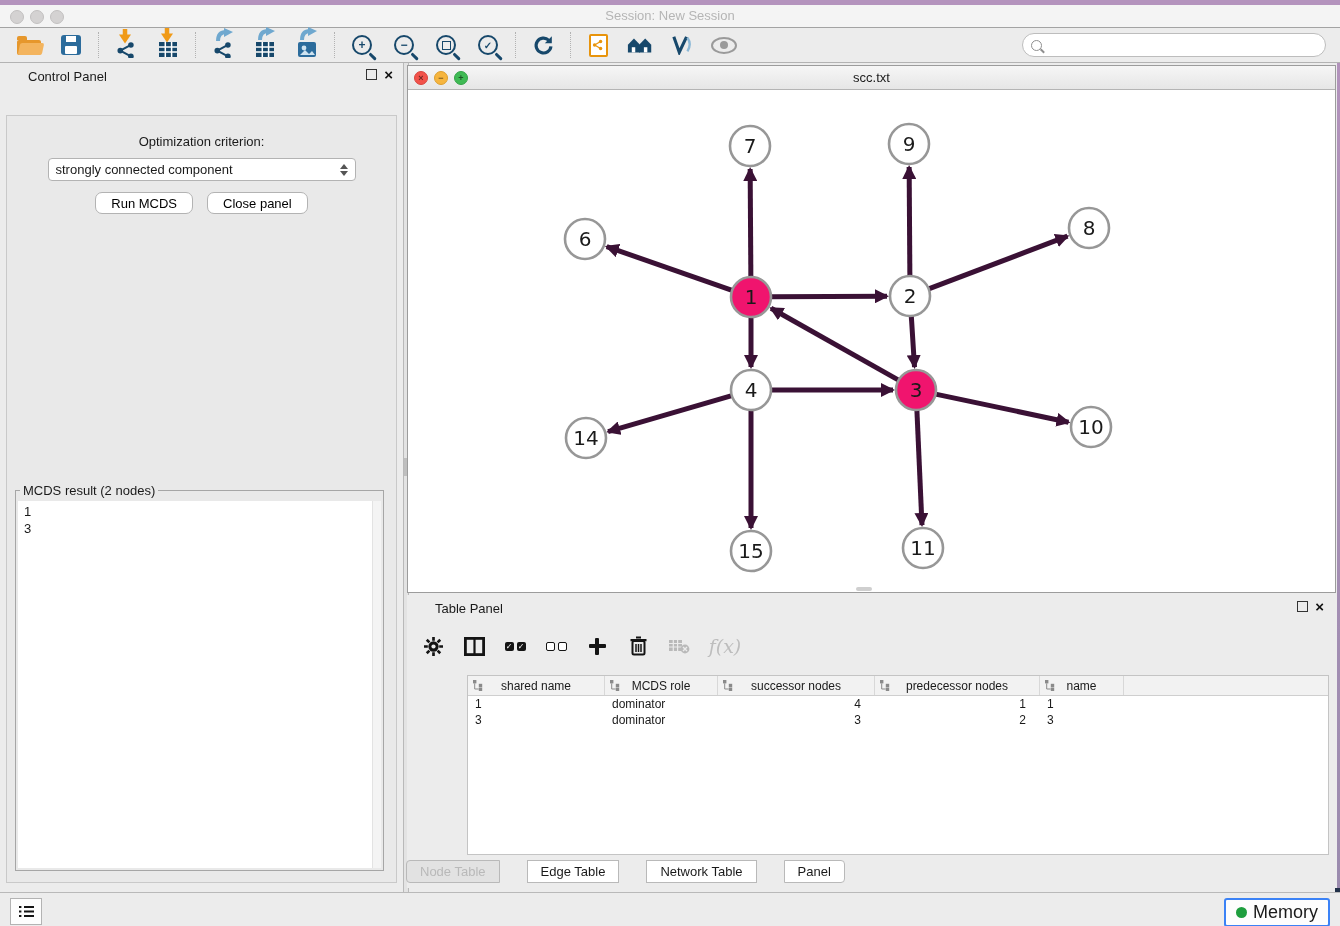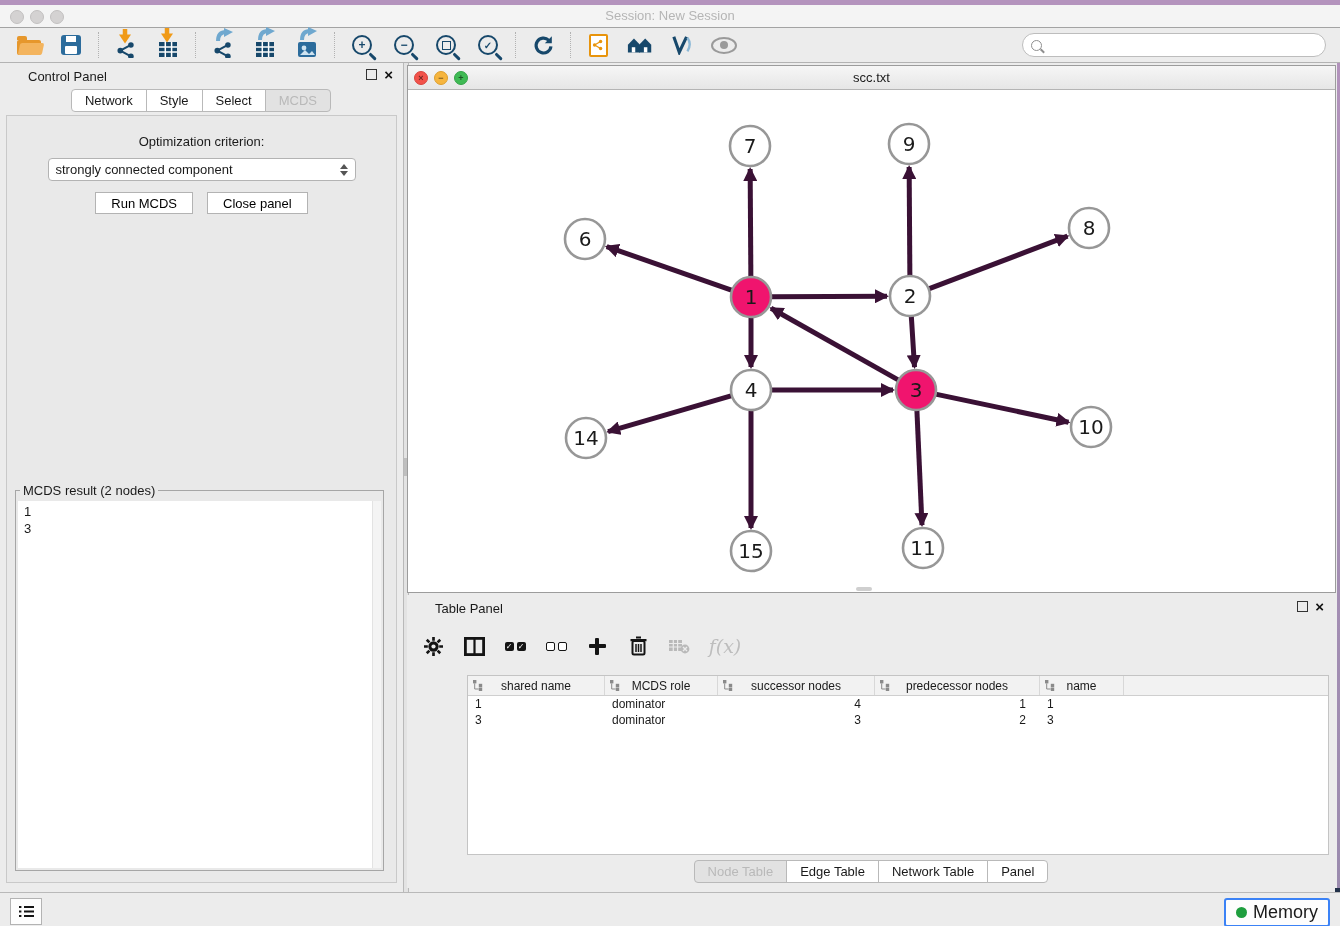--- a/index.html
+++ b/index.html
@@ -62,21 +62,21 @@
   .seg-tab:last-child{border-radius:0 4px 4px 0;}
   .seg-tab.active{background:#e2e2e2;color:#b9b9b9;}
   .cp-inner{position:absolute;left:6px;right:6px;top:52px;bottom:9px;background:#e9e9e9;border:1px solid #c9c9c9;}
   .opt-label{text-align:center;margin-top:18px;font-size:13px;}
   .selectbox{margin:9px auto 0;width:308px;height:23px;background:#fff;border:1px solid #b3b3b3;border-radius:4px;
              display:flex;align-items:center;padding:0 7px;font-size:13px;box-sizing:border-box;}
   .stepper{margin-left:auto;display:flex;flex-direction:column;gap:2px;align-items:center;}
   .tri-up{width:0;height:0;border-left:4px solid transparent;border-right:4px solid transparent;border-bottom:5px solid #555;}
   .tri-dn{width:0;height:0;border-left:4px solid transparent;border-right:4px solid transparent;border-top:5px solid #555;}
   .btn-row{display:flex;justify-content:center;gap:14px;margin-top:11px;}
-  .mac-btn{background:#fff;border:1px solid #b3b3b3;border-radius:0;height:22px;padding:0 15px;font-size:13px;
+  .mac-btn{background:#fff;border:1px solid #b3b3b3;border-radius:7px;height:22px;padding:0 15px;font-size:13px;
            font-family:"Liberation Sans",sans-serif;}
   .result-box{position:absolute;left:8px;right:12px;top:374px;bottom:11px;border:1px solid #a6a6a6;}
   .result-legend{position:absolute;top:-8px;left:4px;background:#e9e9e9;padding:0 3px;font-size:13px;}
   .result-text{position:absolute;left:2px;right:2px;top:10px;bottom:2px;background:#fff;font-size:13px;
                line-height:17px;padding:2px 6px;white-space:pre;overflow:hidden;}
   .result-scroll{position:absolute;right:2px;top:10px;bottom:2px;width:8px;background:#f4f4f4;border-left:1px solid #e3e3e3;}
 
   
   .splitter{left:403px;top:63px;width:4px;height:829px;background:#e3e3e3;border-left:1px solid #b9b9b9;border-right:1px solid #b9b9b9;box-sizing:content-box;}
   .split-handle{position:absolute;top:395px;left:0;width:4px;height:18px;background:#bfbfbf;}
@@ -107,21 +107,21 @@
   .fx{font-family:"DejaVu Serif",serif;font-style:italic;font-size:19px;color:#bdbdbd;}
   .tbl{position:absolute;left:12px;right:7px;top:80px;bottom:33px;background:#fff;border:1px solid #c4c4c4;overflow:hidden;margin-left:48px;}
   .thead{display:flex;height:19px;background:#f2f2f2;border-bottom:1px solid #cfcfcf;}
   .th{position:relative;display:flex;align-items:center;justify-content:center;font-size:12px;
       border-right:1px solid #d8d8d8;box-sizing:border-box;flex:none;}
   .th svg{position:absolute;left:5px;top:4px;}
   .trow{display:flex;height:16px;align-items:center;font-size:12px;}
   .td{flex:none;box-sizing:border-box;overflow:hidden;white-space:nowrap;}
   .td.l{padding-left:7px;text-align:left;}
   .td.r{padding-right:14px;text-align:right;}
-  .tp-tabs{position:absolute;left:0;right:0;bottom:5px;display:flex;justify-content:center;}
+  .tp-tabs{position:absolute;left:0;right:0;bottom:5px;display:flex;justify-content:flex-start;gap:28px;}
 
   
   .status{left:0;top:892px;width:1340px;height:34px;background:#ececec;border-top:1px solid #b9b9b9;box-sizing:border-box;}
   .list-btn{position:absolute;left:10px;top:5px;width:30px;height:25px;background:#fdfdfd;border:1px solid #b3b3b3;
             display:flex;align-items:center;justify-content:center;}
   .mem-btn{position:absolute;right:10px;top:5px;height:25px;background:#fdfdfd;border:2px solid #3b82f6;border-radius:3px;
            display:flex;align-items:center;gap:6px;padding:0 10px;font-size:18px;}
   .mem-dot{width:11px;height:11px;border-radius:50%;background:#1e9e3e;}
 </style>
 </head>
@@ -268,26 +268,20 @@
   </div>
 
   <div class="abs cpanel">
     <div class="panel-head">
       <span>Control Panel</span>
       <span class="win-ctrls">
         <span class="win-float"></span>
         <span class="win-close">×</span>
       </span>
     </div>
-    <div class="seg-tabs">
-        <div class="seg-tab">Network</div>
-        <div class="seg-tab">Style</div>
-        <div class="seg-tab">Select</div>
-        <div class="seg-tab active">MCDS</div>
-      </div>
     <div class="cp-inner">
       <div class="opt-label">Optimization criterion:</div>
       <div class="selectbox">
         <span>strongly connected component</span>
         <span class="stepper">
             <span class="tri-up"></span>
             <span class="tri-dn"></span>
           </span>
       </div>
       <div class="btn-row">

